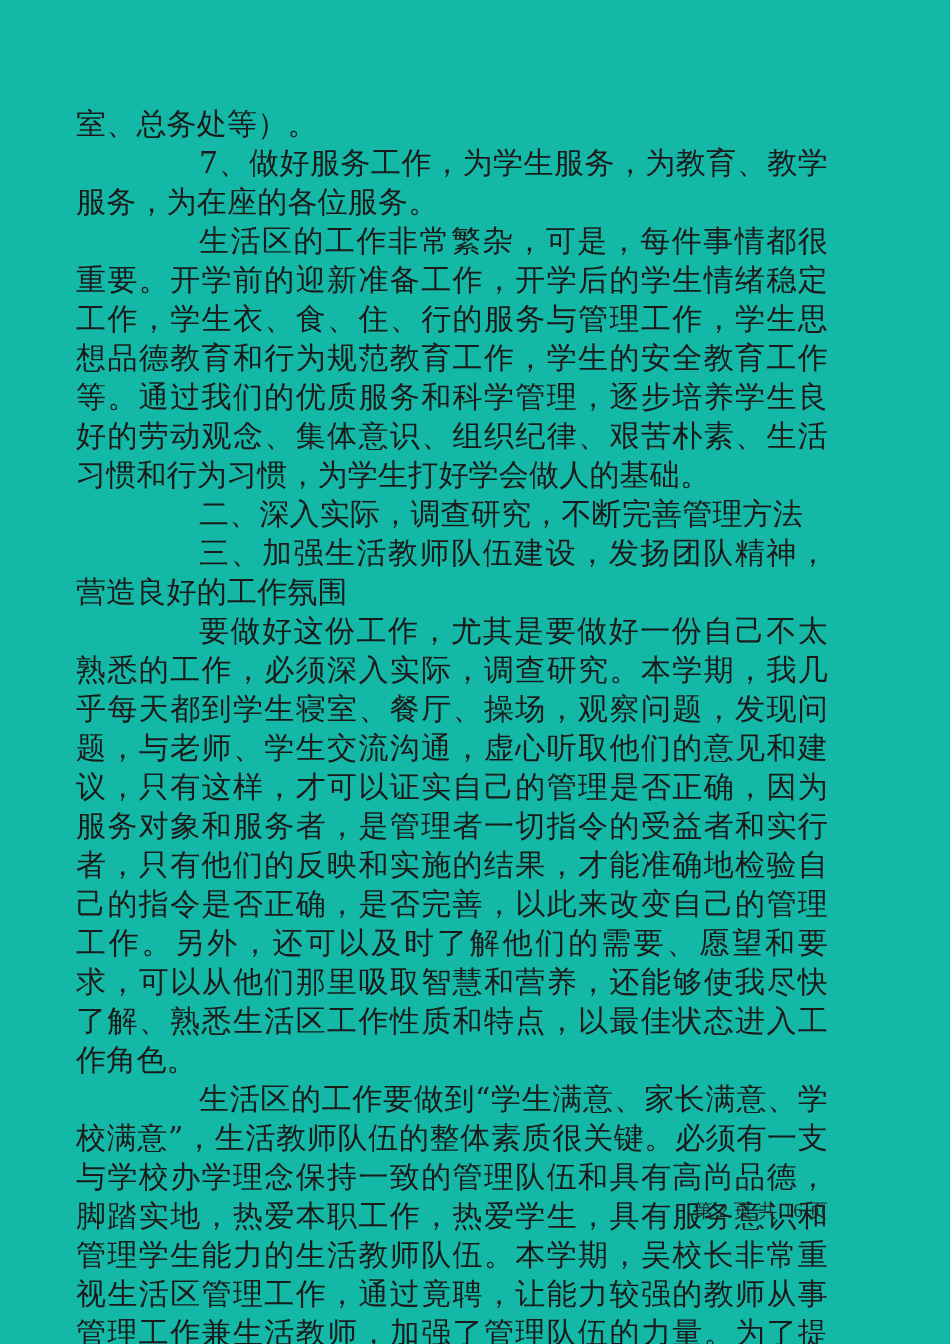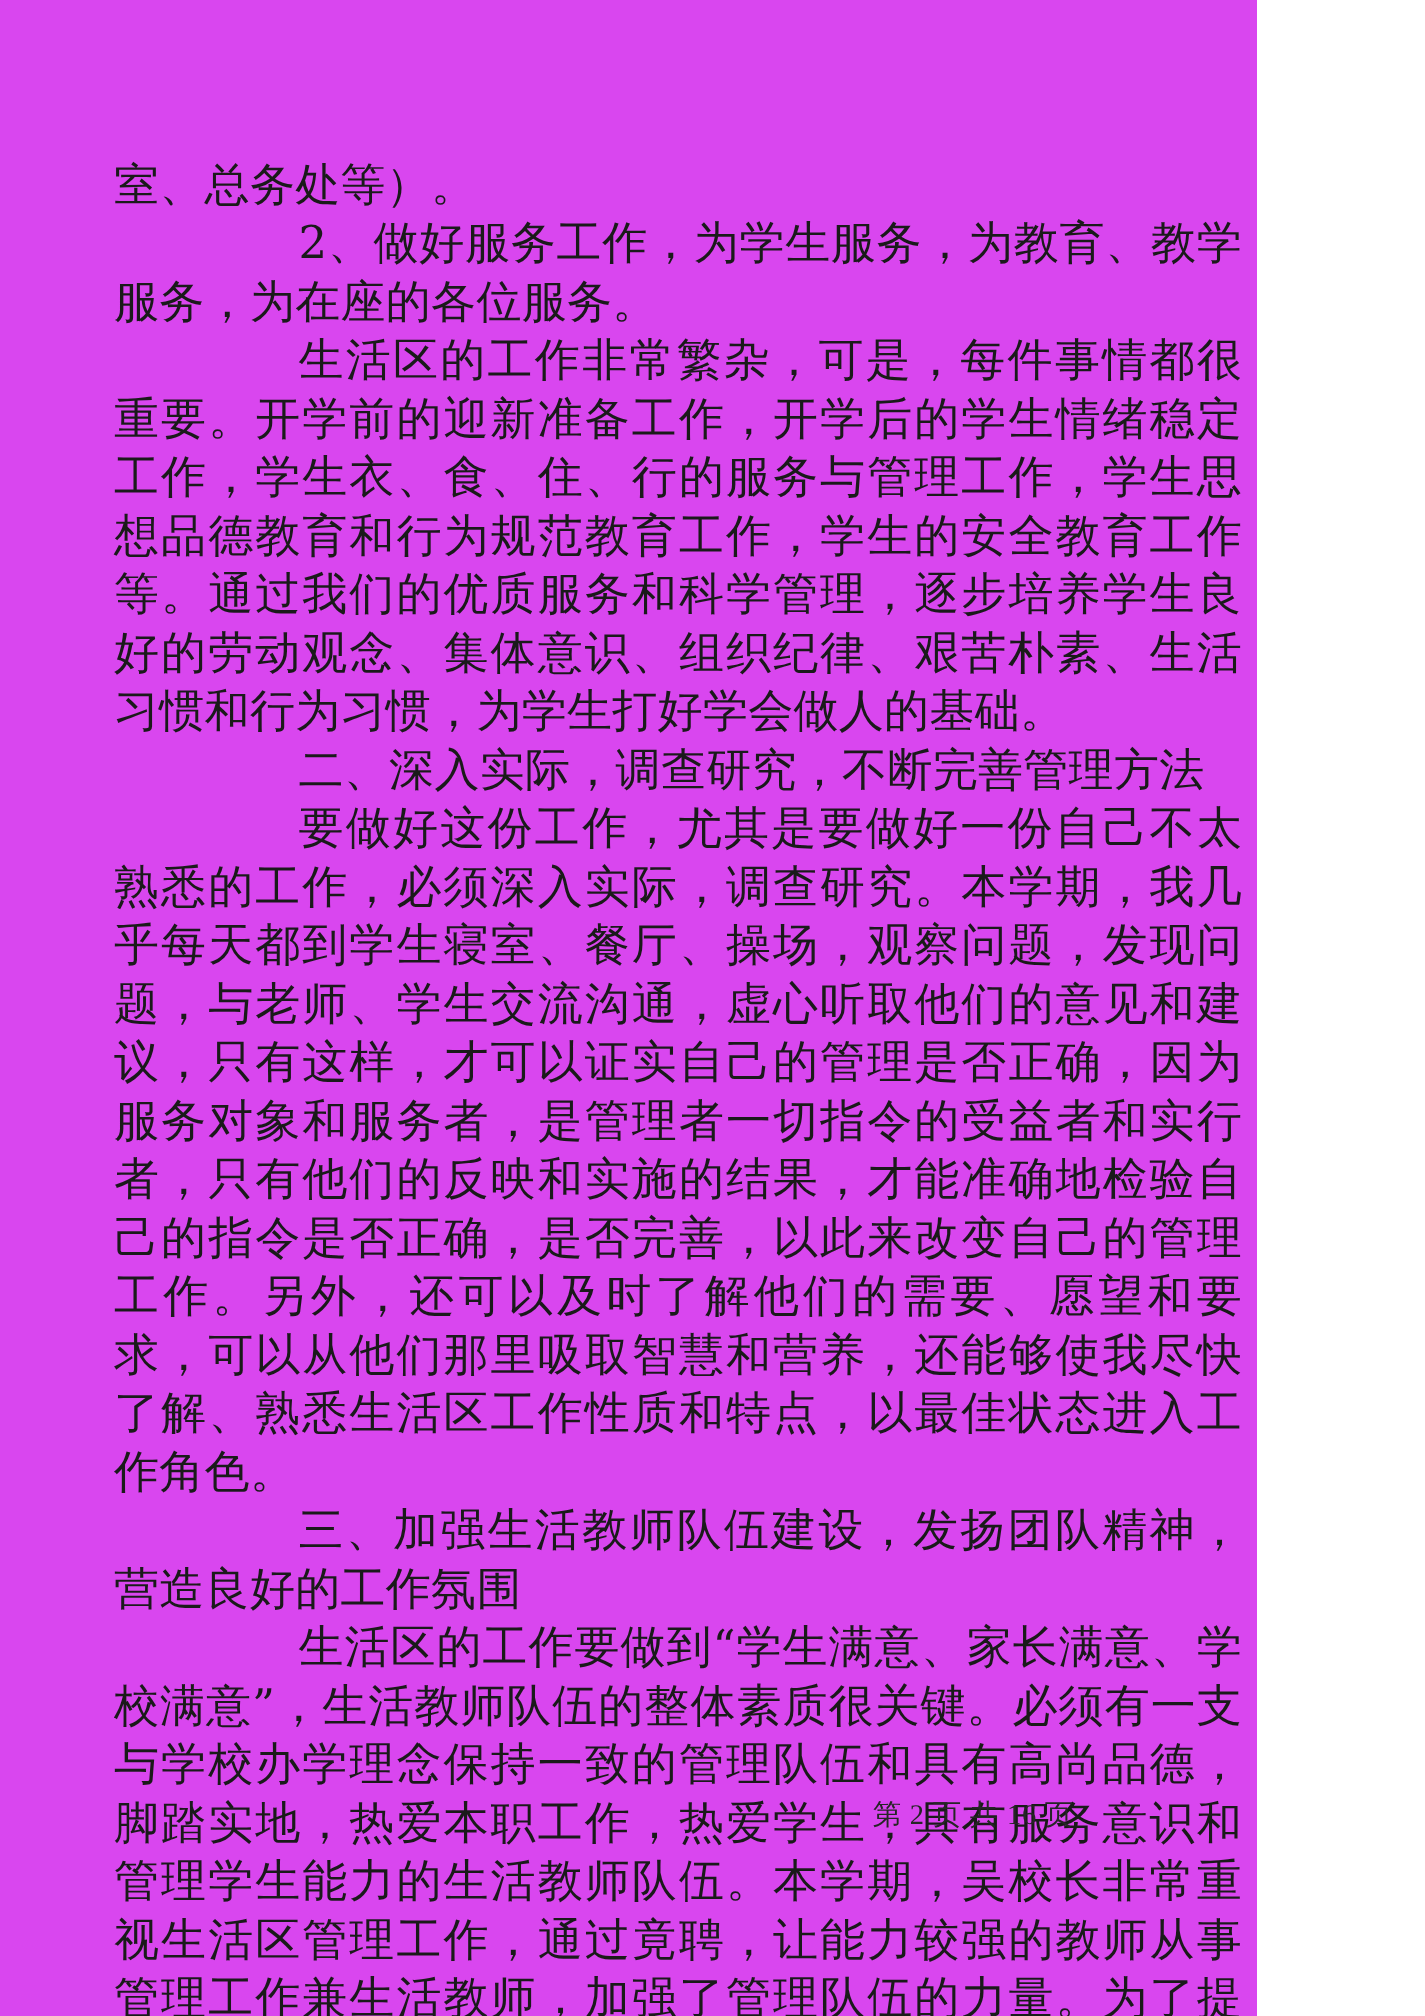--- a/index.html
+++ b/index.html
@@ -6,23 +6,23 @@
     margin: 0;
     padding: 0;
     background: #ffffff;
   }
   body {
     font-family: "DejaVu Serif", "Liberation Serif", serif;
     color: #000000;
   }
   #page {
     position: relative;
-    width: 838px;
+    width: 950px;
     height: 1344px;
-    background: #d946ef;
+    background: #14b8a6;
     overflow: hidden;
     box-sizing: border-box;
   }
   #doc-body {
     position: absolute;
     left: 76px;
     top: 104px;
     width: 752px;
   }
   .para {
@@ -59,30 +59,30 @@
 </style>
 </head>
 <body>
 
 <div id="page">
 
   <div id="doc-body">
 
     <p class="para noindent">室、总务处等）。</p>
 
-    <p class="para indent">2、做好服务工作，为学生服务，为教育、教学服务，为在座的各位服务。</p>
+    <p class="para indent">7、做好服务工作，为学生服务，为教育、教学服务，为在座的各位服务。</p>
 
 
     <p class="para indent">生活区的工作非常繁杂，可是，每件事情都很重要。开学前的迎新准备工作，开学后的学生情绪稳定工作，学生衣、食、住、行的服务与管理工作，学生思想品德教育和行为规范教育工作，学生的安全教育工作等。通过我们的优质服务和科学管理，逐步培养学生良好的劳动观念、集体意识、组织纪律、艰苦朴素、生活习惯和行为习惯，为学生打好学会做人的基础。</p>
 
     <p class="para indent">二、深入实际，调查研究，不断完善管理方法</p>
 
+    <p class="para indent">三、加强生活教师队伍建设，发扬团队精神，营造良好的工作氛围</p>
+
     <p class="para indent">要做好这份工作，尤其是要做好一份自己不太熟悉的工作，必须深入实际，调查研究。本学期，我几乎每天都到学生寝室、餐厅、操场，观察问题，发现问题，与老师、学生交流沟通，虚心听取他们的意见和建议，只有这样，才可以证实自己的管理是否正确，因为服务对象和服务者，是管理者一切指令的受益者和实行者，只有他们的反映和实施的结果，才能准确地检验自己的指令是否正确，是否完善，以此来改变自己的管理工作。另外，还可以及时了解他们的需要、愿望和要求，可以从他们那里吸取智慧和营养，还能够使我尽快了解、熟悉生活区工作性质和特点，以最佳状态进入工作角色。</p>
-
-    <p class="para indent">三、加强生活教师队伍建设，发扬团队精神，营造良好的工作氛围</p>
 
     <p class="para indent stretch">生活区的工作要做到“学生满意、家长满意、学校满意”，生活教师队伍的整体素质很关键。必须有一支与学校办学理念保持一致的管理队伍和具有高尚品德，脚踏实地，热爱本职工作，热爱学生，具有服务意识和管理学生能力的生活教师队伍。本学期，吴校长非常重视生活区管理工作，通过竟聘，让能力较强的教师从事管理工作兼生活教师，加强了管理队伍的力量。为了提高全体员工</p>
 
   </div>
 
   <div id="footer">第 2 页 共 16 页</div>
 
 </div>
 
 </body></html>

